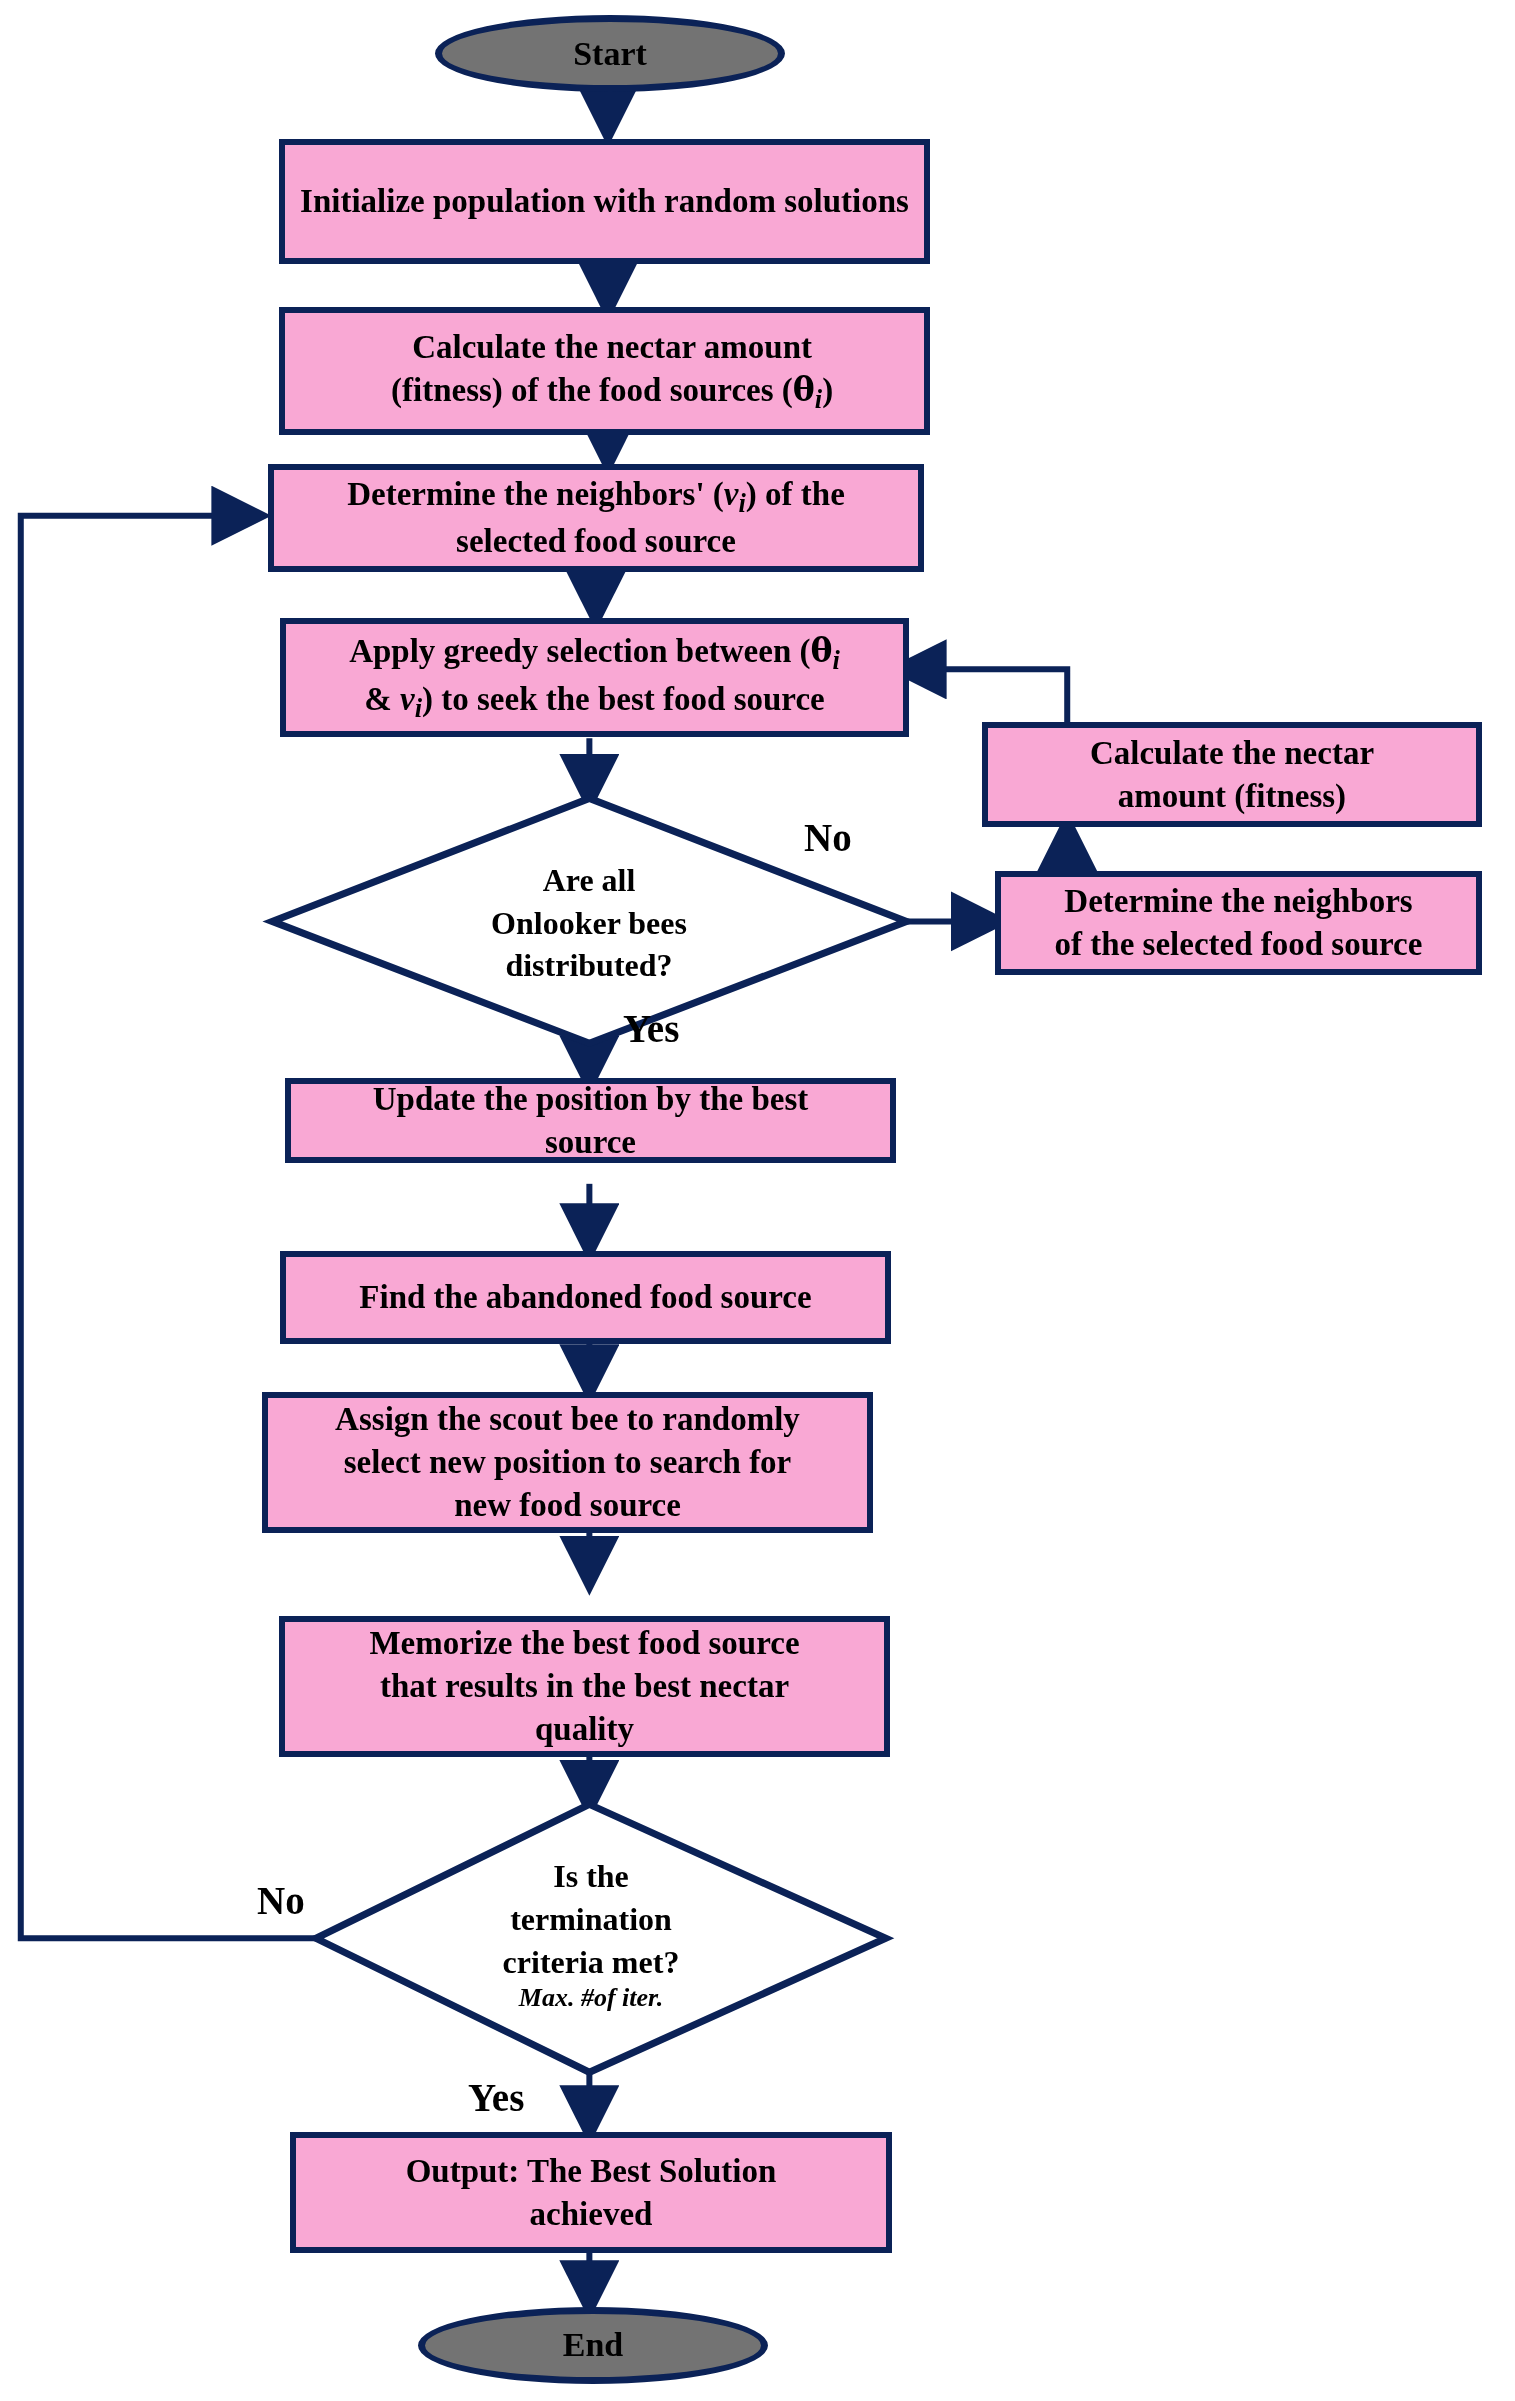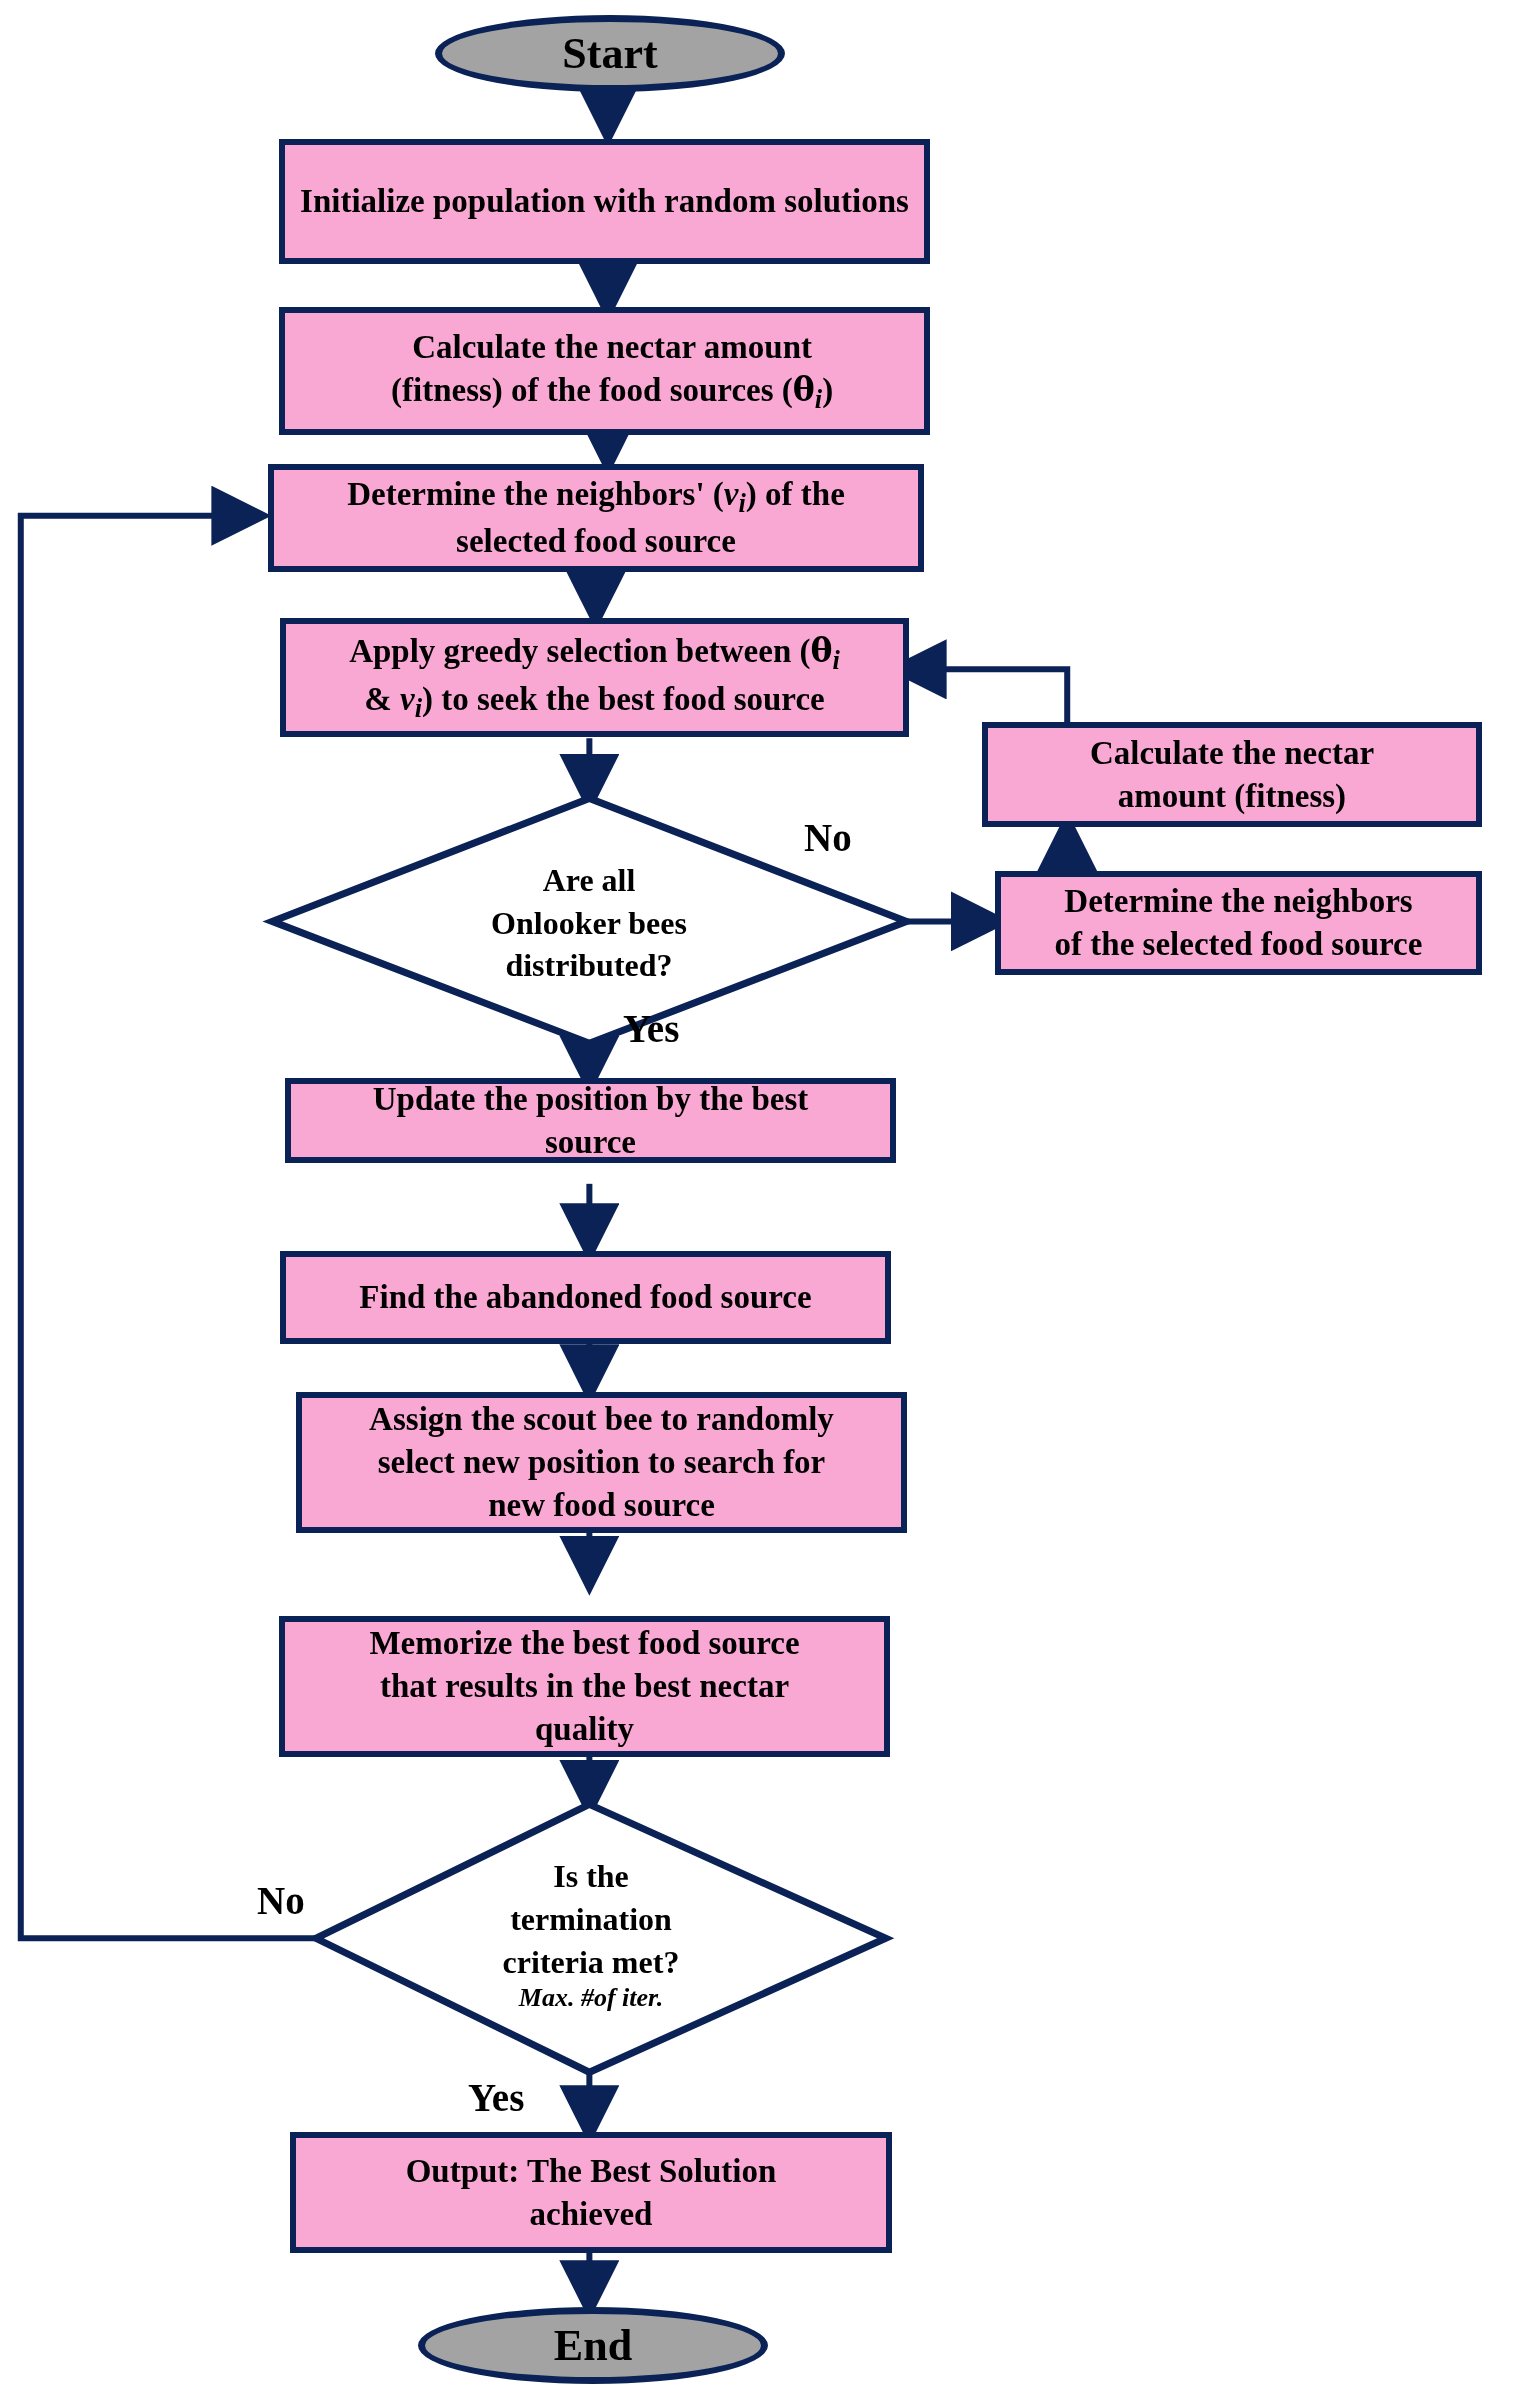--- a/index.html
+++ b/index.html
@@ -38,23 +38,23 @@
     line-height: 1.30;
   }
   .proc {
     border: 6px solid #0b2257;
     background: #f9a8d4;
     font-size: 33px;
     padding: 3.3px 9.8px;
   }
   .term {
     border: 7.1px solid #0b2257;
-    background: #a3a3a3;
+    background: #737373;
     border-radius: 50%;
-    font-size: 44px;
+    font-size: 34px;
     text-align: right;
   }
   .diamond-label {
     position: absolute;
     display: flex;
     flex-direction: column;
     align-items: center;
     justify-content: center;
     text-align: center;
     color: #000000;
@@ -207,21 +207,21 @@
     <div>
       <div>Update the position by the best</div>
       <div>source</div>
     </div>
   </div>
 
   <div class="node proc" style="left:280px; top:1251px; width:611px; height:93px;">
     <span>Find the abandoned food source</span>
   </div>
 
-  <div class="node proc" style="left:296px; top:1392px; width:611px; height:141px;">
+  <div class="node proc" style="left:262px; top:1392px; width:611px; height:141px;">
     <div>
       <div>Assign the scout bee to randomly</div>
       <div>select new position to search for</div>
       <div>new food source</div>
     </div>
   </div>
 
   <div class="node proc" style="left:279px; top:1584px; width:611px; height:141px;margin-top:32px;">
     <div>
       <div>Memorize the best food source</div>

